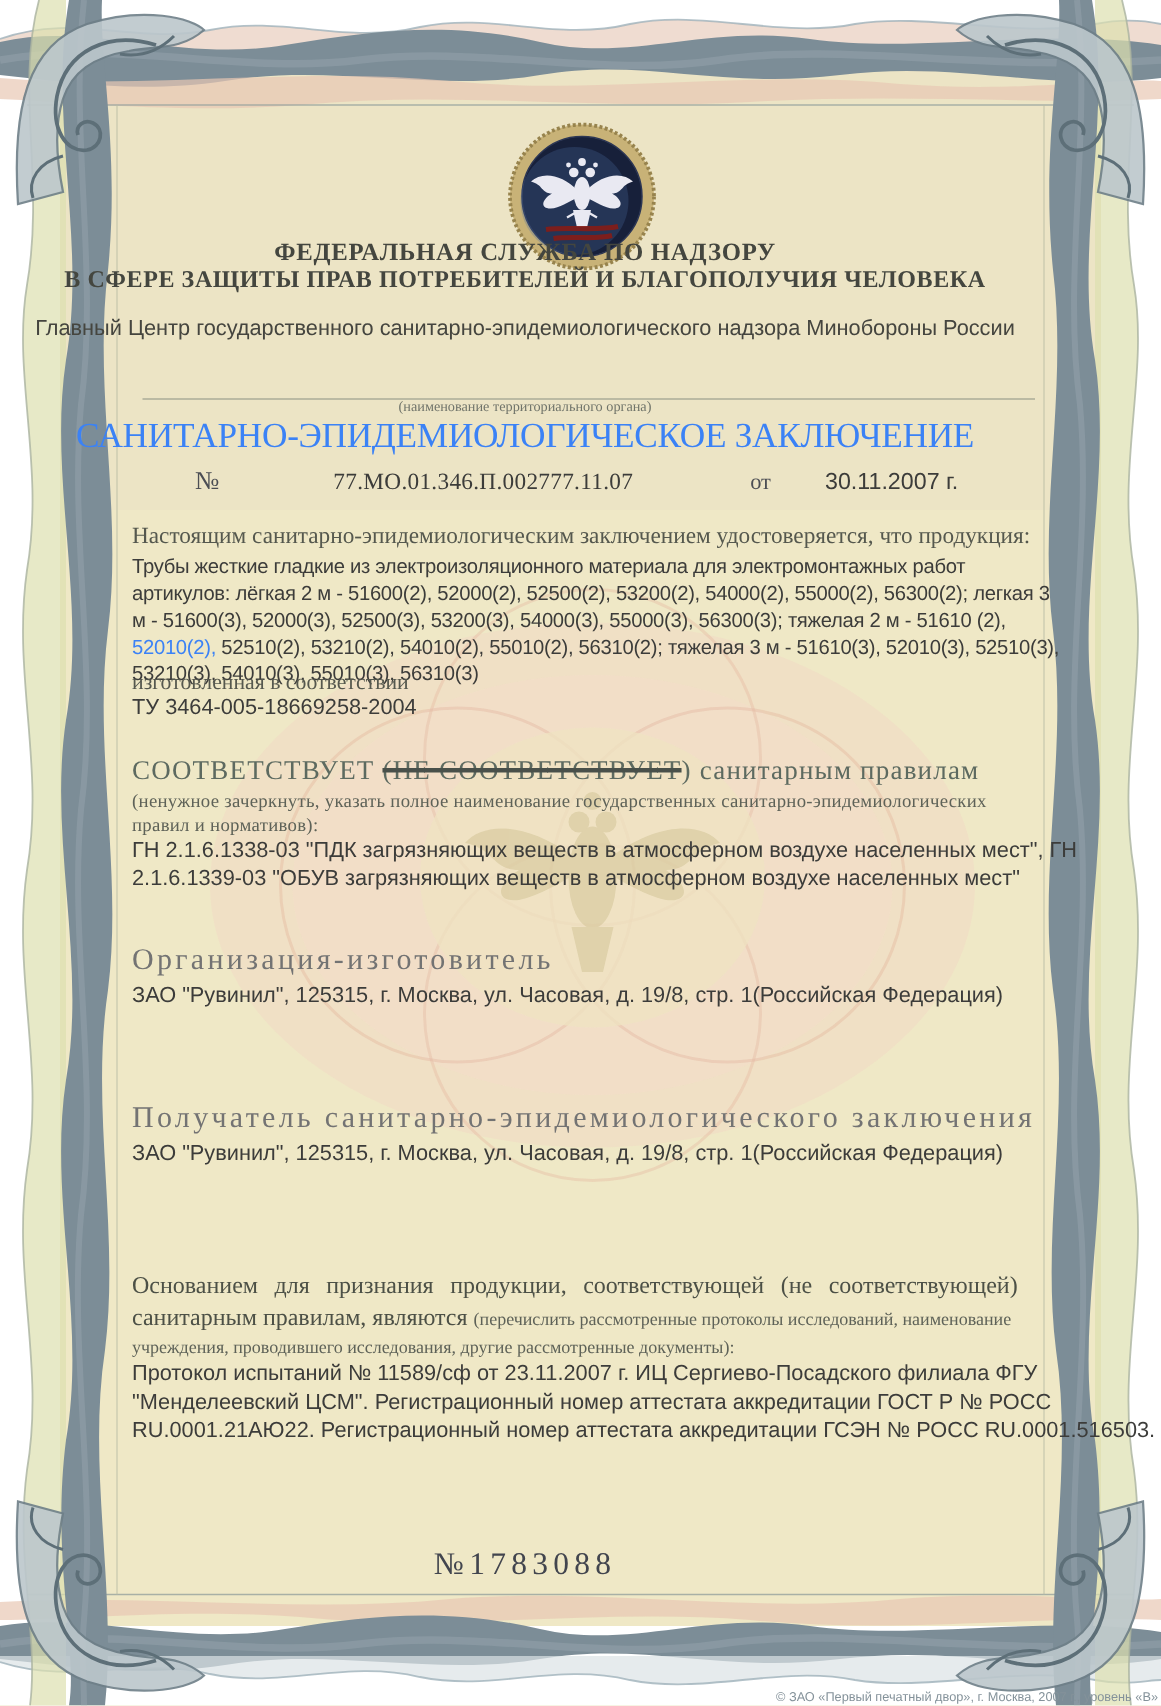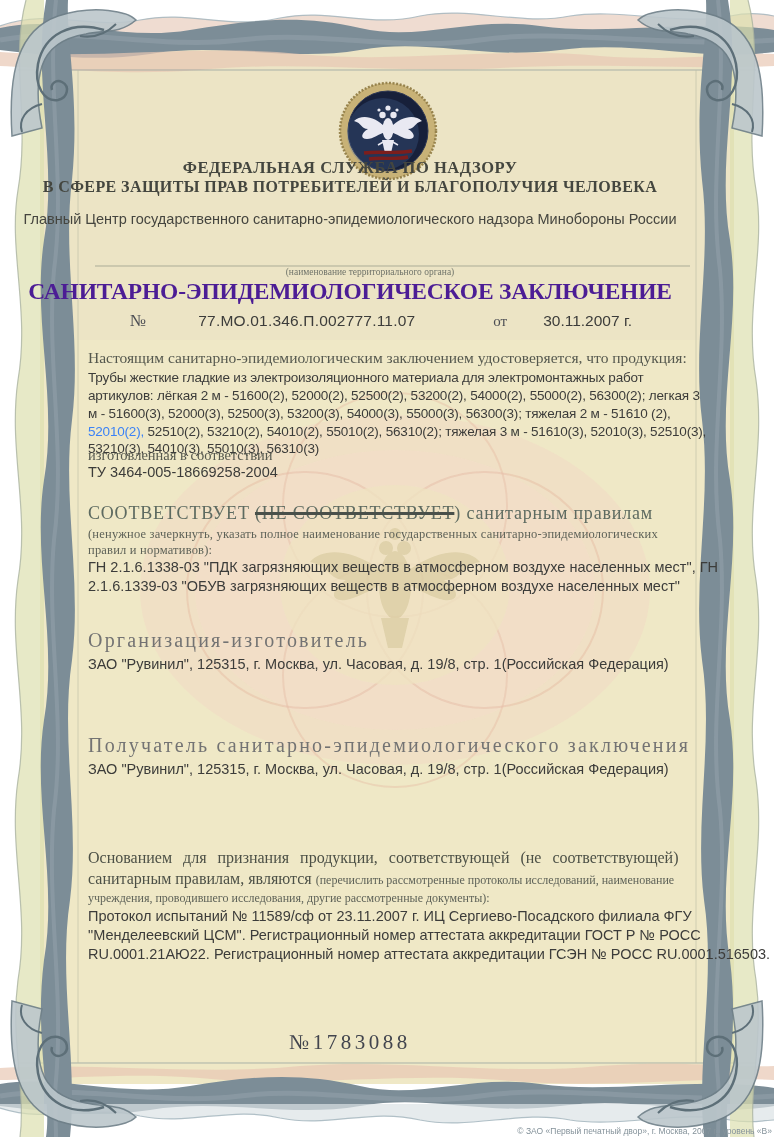--- a/index.html
+++ b/index.html
@@ -12,25 +12,25 @@
   .serif{font-family:"Liberation Serif",serif;}
   .line{position:absolute;left:88px;white-space:nowrap;}
   .centered{position:absolute;left:0;width:700px;text-align:center;white-space:nowrap;}
 
   #border-art{position:absolute;left:0;top:0;z-index:0;}
   #content{position:absolute;left:0;top:0;width:774px;height:1137px;z-index:1;}
 
   .agency1{top:158px;font-size:16.5px;font-weight:bold;letter-spacing:.5px;color:#44463f;}
   .agency2{top:178px;font-size:16px;font-weight:bold;letter-spacing:.4px;color:#44463f;}
   .issuing{top:211px;font-size:14.5px;color:#45453f;}
-  .org-caption{top:267px;font-size:9.5px;color:#70746a;padding-left:20px;}
-  .doc-title{top:278px;font-size:23.5px;font-weight:bold;letter-spacing:-0.2px;color:#4c1d95;}
+  .org-caption{top:267px;font-size:9.5px;color:#70746a;}
+  .doc-title{top:278px;font-size:23.5px;font-weight:normal;letter-spacing:-0.2px;color:#3b82f6;}
   .num-row{top:311px;font-size:15.5px;color:#3c3c3a;}
   .num-row .no{font-size:17px;color:#4c4e54;margin-left:42px;}
-  .num-row .numval{margin-left:52px;letter-spacing:.2px;}
+  .num-row .numval{margin-left:76px;letter-spacing:.2px;font-family:Liberation Serif, serif;}
   .num-row .ot{font-size:15px;color:#4c4e54;margin-left:78px;}
   .num-row .dateval{margin-left:36px;}
 
   .intro{top:349px;font-size:15.5px;color:#55584e;}
   .prod{font-size:13.5px;letter-spacing:-0.2px;color:#3c3c3a;}
   .faded{color:#3b82f6;}
   .made{top:447px;font-size:14.5px;color:#55584e;}
   .tu{top:464px;font-size:14.5px;color:#3c3c3a;}
 
   .conform-row{top:503px;font-size:18px;color:#5d6a60;letter-spacing:.8px;}

